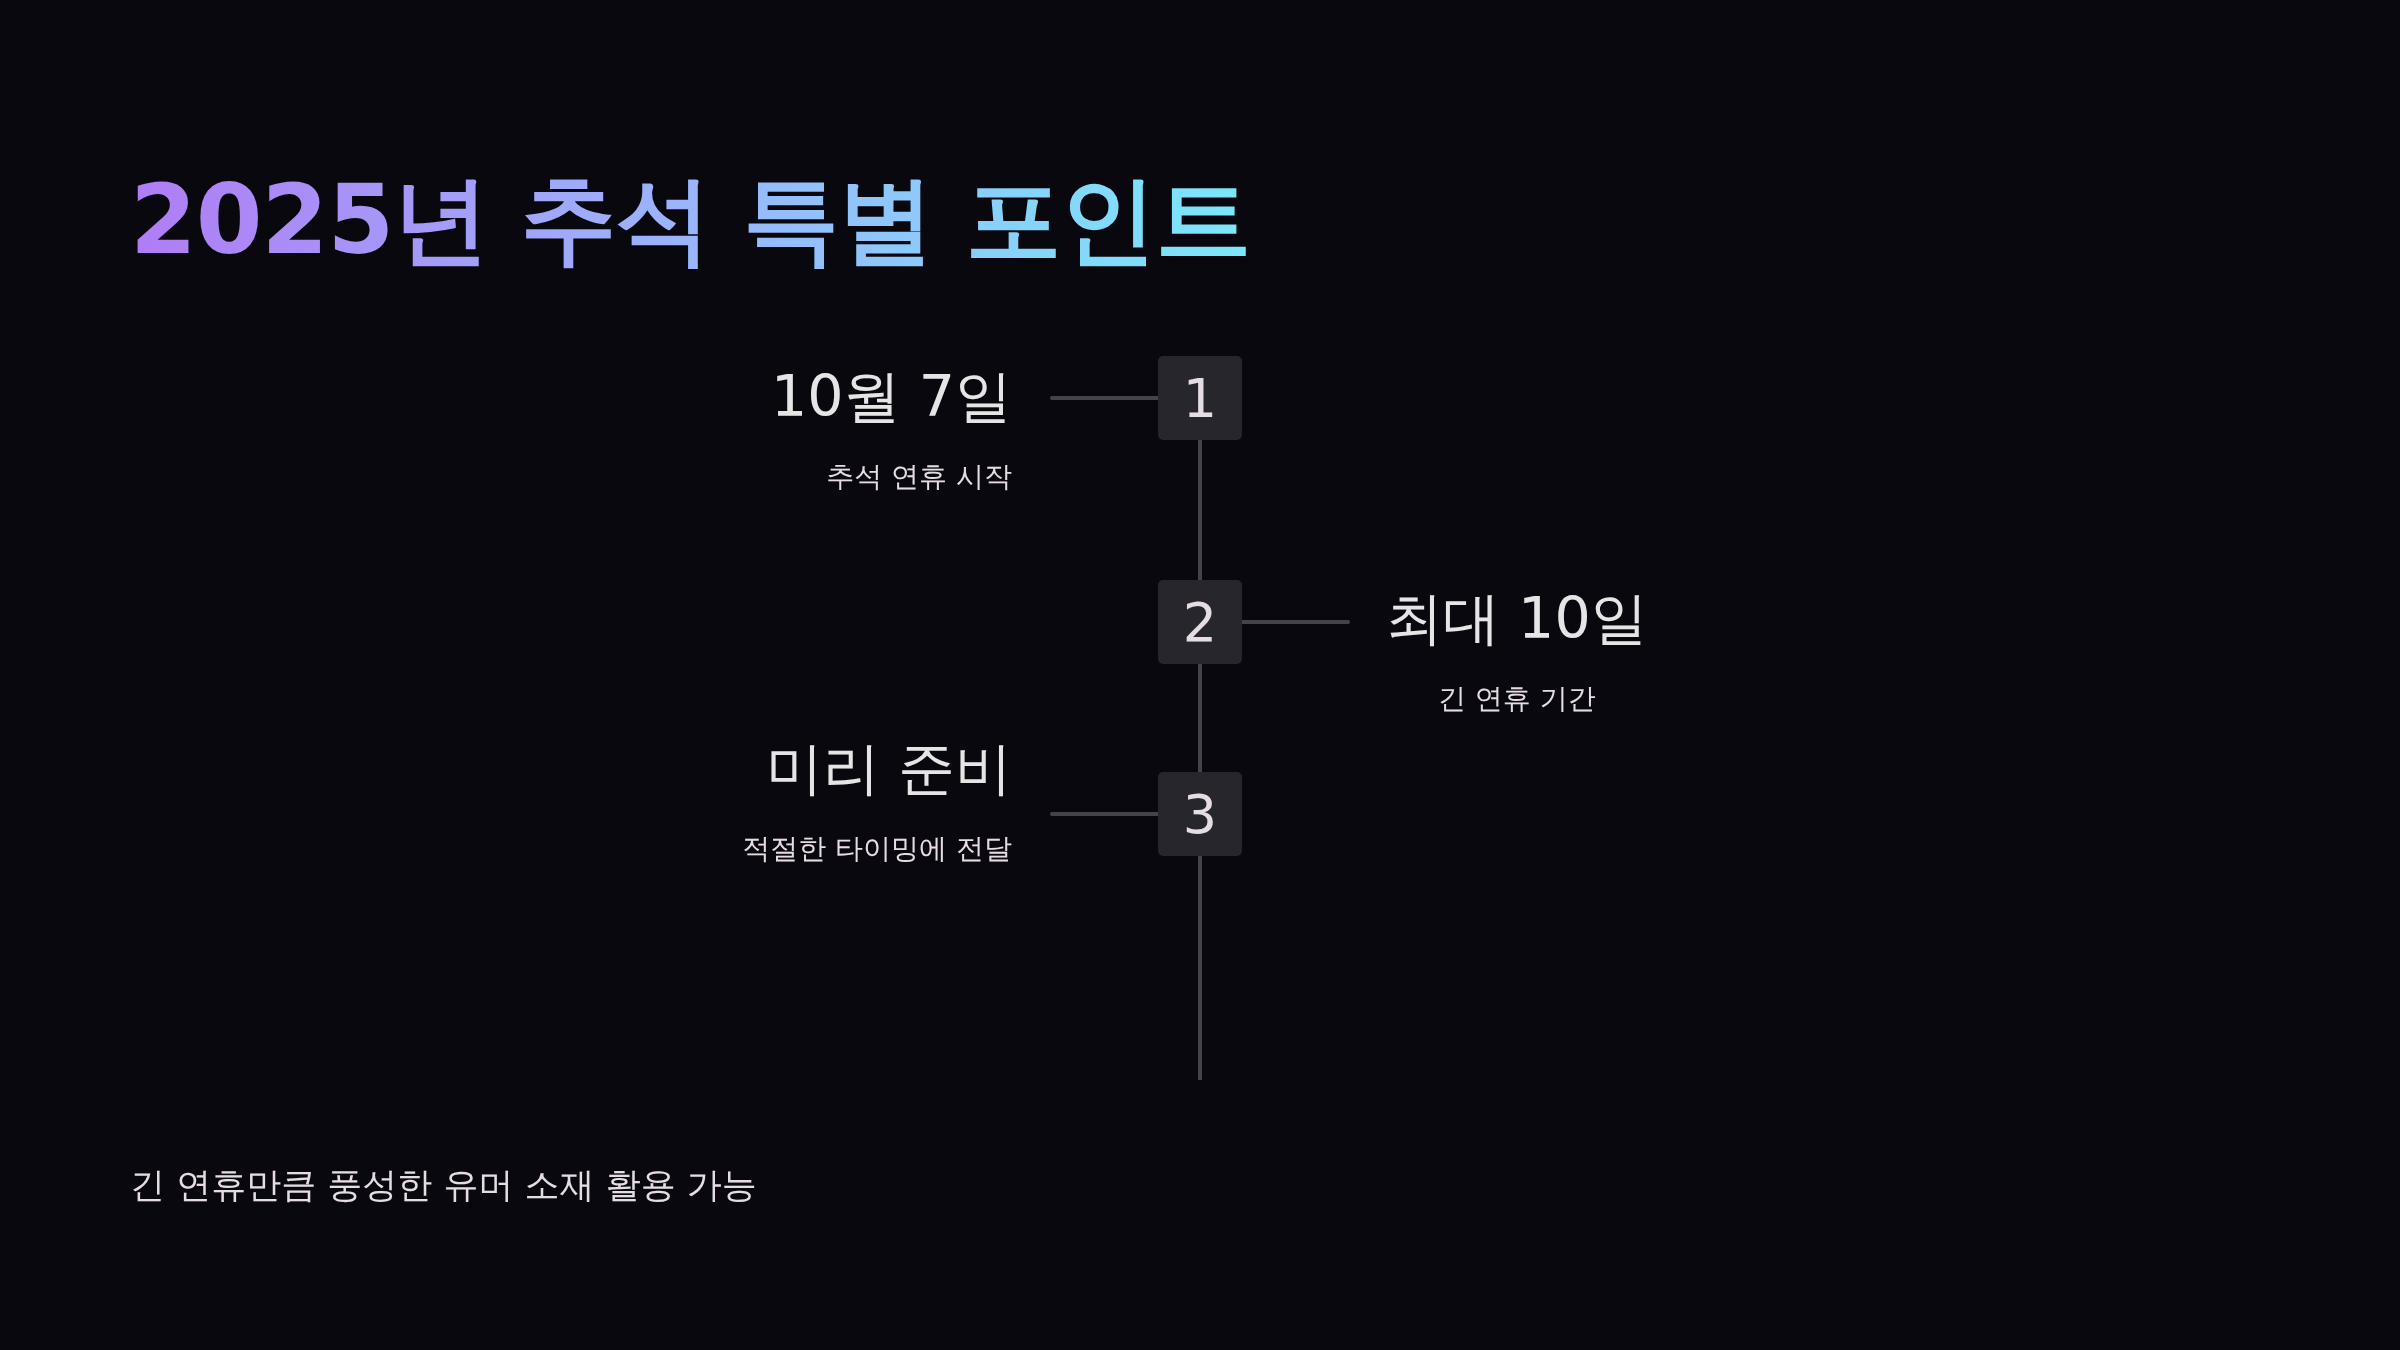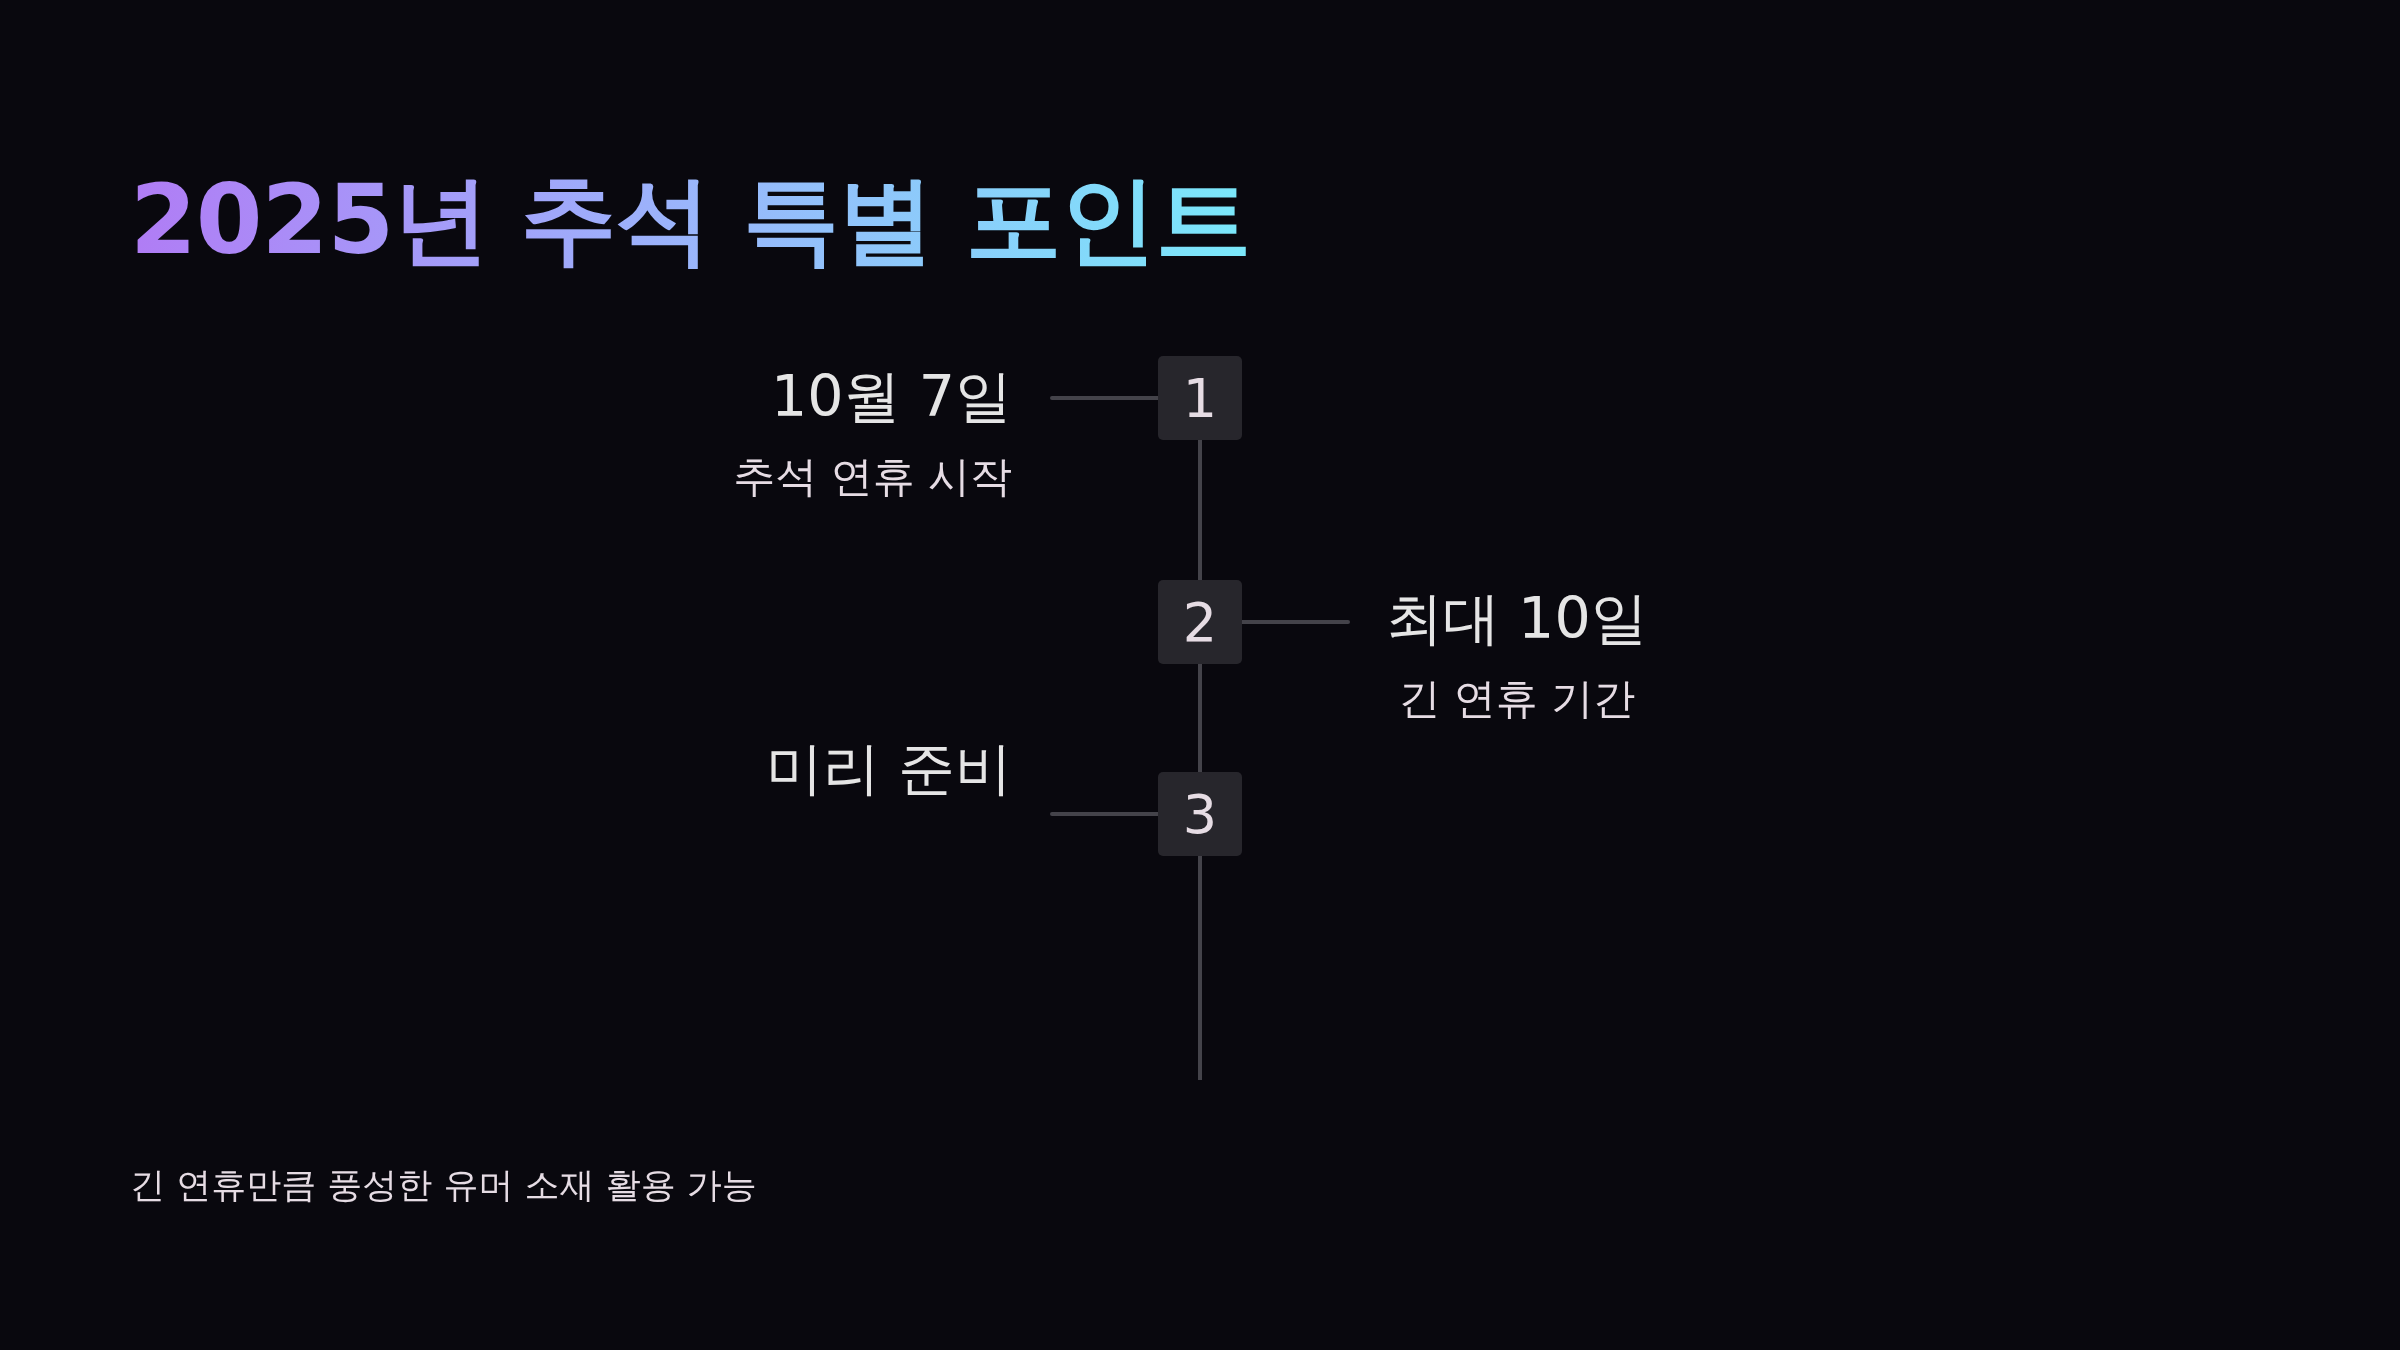--- a/index.html
+++ b/index.html
@@ -29,21 +29,21 @@
     display: flex; align-items: center; justify-content: center;
     font-size: 54px; color: #e6dce4; font-weight: 400;
   }
   .hconn {
     position: absolute; height: 4px; background: #44434a; border-radius: 2px;
   }
   .label {
     position: absolute; white-space: nowrap;
   }
   .label .head { font-size: 57px; line-height: 60px; color: #e5e5e5; }
-  .label .sub { font-size: 42px; line-height: 50px; margin-top: 26px; color: #e6dce4; }
+  .label .sub { font-size: 28px; line-height: 50px; margin-top: 26px; color: #e6dce4; }
   .label.left { text-align: right; right: calc(2400px - 1012px); }
   .label.right { text-align: left; left: 1386px; }
   .footer {
     position: absolute; left: 130px; top: 1128px;
     font-size: 35px; line-height: 50px; color: #e6dce4; white-space: nowrap; margin-top: 32px;
   }
 </style>
 </head>
 <body>
 
@@ -68,15 +68,16 @@
   <div class="head">최대 10일</div>
   <div class="sub">긴 연휴 기간</div>
 </div>
 
 <div class="hconn" style="left:1050px; top:812px; width:110px;"></div>
 <div class="node" style="top:772px;">
   <span>3</span>
 </div>
 <div class="label left" style="top:738px;">
   <div class="head">미리 준비</div>
+  <div class="sub">적절한 타이밍에 전달</div>
 </div>
 
 <div class="footer">긴 연휴만큼 풍성한 유머 소재 활용 가능</div>
 
 </body></html>

